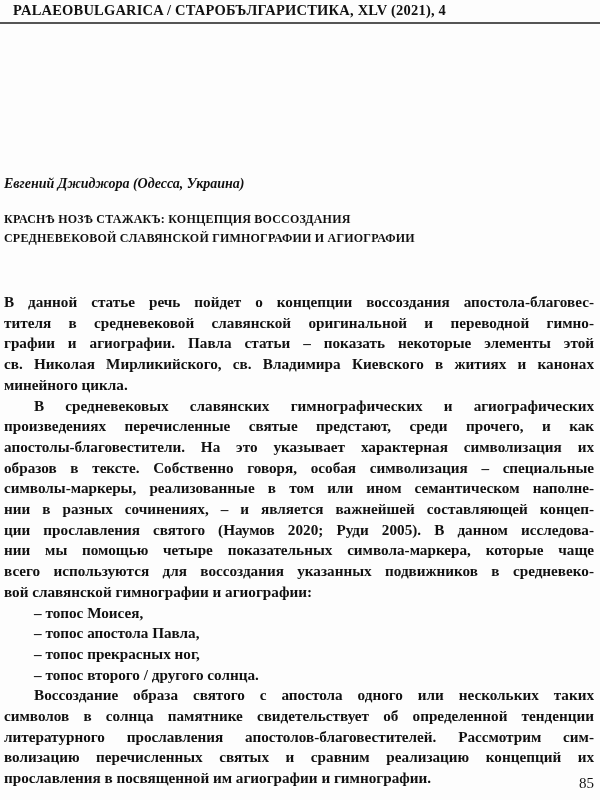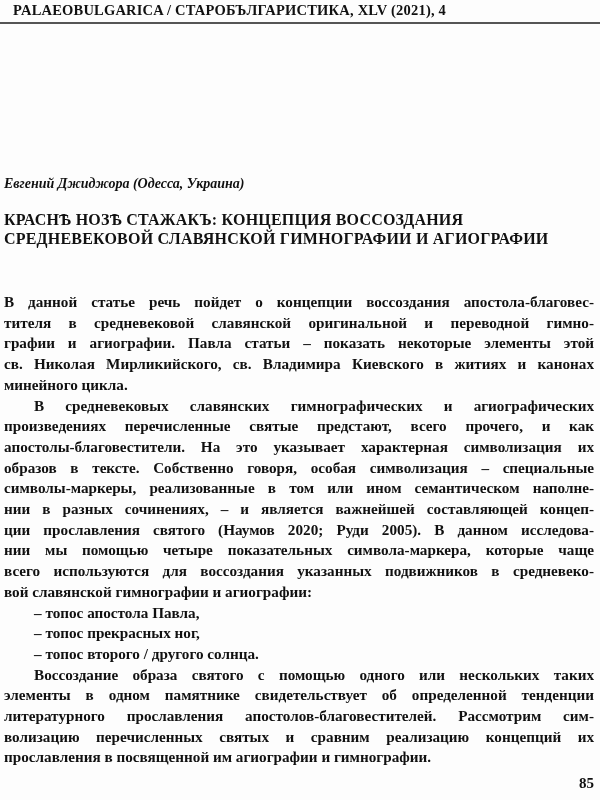--- a/index.html
+++ b/index.html
@@ -18,36 +18,36 @@
   .head-rule {
     position:absolute; left:0; top:22px; width:600px; height:2px;
     background:#555;
   }
   .author {
     position:absolute; left:4px; top:176px;
     font-style:italic; font-weight:bold; font-size:14px;
   }
   .title {
     position:absolute; left:4px; top:210px; width:592px;
-    font-weight:bold; font-size:16px; line-height:19px;
+    font-weight:bold; font-size:12px; line-height:19px;
     letter-spacing:0.2px; text-transform:uppercase;
   }
   .title div { white-space:nowrap; }
   .body-text {
     position:absolute; left:4px; top:292px; width:590px;
     font-size:15.2px; line-height:20.7px; font-weight:bold;
     text-align:justify;
   }
   .body-text p { margin:0; }
   .body-text .line { display:block; text-align:justify; text-align-last:justify; white-space:nowrap; }
   .body-text .line.last { text-align-last:left; }
   .list-item { padding-left:30px; white-space:nowrap; }
   .page-number {
     position:absolute; right:6px; top:775px;
-    font-size:15px; font-weight:bold;text-align:right;
+    font-size:15px; font-weight:normal;text-align:right;
   }
 </style>
 </head>
 <body>
 
 <div class="running-head">PALAEOBULGARICA / СТАРОБЪЛГАРИСТИКА, XLV (2021), 4</div>
 <div class="head-rule"></div>
 
 <div class="author">Евгений Джиджора (Одесса, Украина)</div>
 
@@ -59,37 +59,38 @@
 <div class="body-text">
   <p>
     <span class="line">В данной статье речь пойдет о концепции воссоздания апостола-благовес-</span>
     <span class="line">тителя в средневековой славянской оригинальной и переводной гимно-</span>
     <span class="line">графии и агиографии. Павла статьи – показать некоторые элементы этой</span>
     <span class="line">св. Николая Мирликийского, св. Владимира Киевского в житиях и канонах</span>
     <span class="line last">минейного цикла.</span>
   </p>
   <p>
     <span class="line" style="padding-left:30px">В средневековых славянских гимнографических и агиографических</span>
-    <span class="line">произведениях перечисленные святые предстают, всего прочего, и как</span>
+    <span class="line">произведениях перечисленные святые предстают, среди прочего, и как</span>
     <span class="line">апостолы-благовестители. На это указывает характерная символизация их</span>
     <span class="line">образов в тексте. Собственно говоря, особая символизация – специальные</span>
     <span class="line">символы-маркеры, реализованные в том или ином семантическом наполне-</span>
     <span class="line">нии в разных сочинениях, – и является важнейшей составляющей концеп-</span>
     <span class="line">ции прославления святого (Наумов 2020; Руди 2005). В данном исследова-</span>
     <span class="line">нии мы помощью четыре показательных символа-маркера, которые чаще</span>
     <span class="line">всего используются для воссоздания указанных подвижников в средневеко-</span>
     <span class="line last">вой славянской гимнографии и агиографии:</span>
   </p>
   <div>
+    <div class="list-item">– топос Моисея,</div>
     <div class="list-item">– топос апостола Павла,</div>
     <div class="list-item">– топос прекрасных ног,</div>
     <div class="list-item">– топос второго / другого солнца.</div>
   </div>
   <p>
-    <span class="line" style="padding-left:30px">Воссоздание образа святого с помощью одного или нескольких таких</span>
-    <span class="line">элементы в одном памятнике свидетельствует об определенной тенденции</span>
+    <span class="line" style="padding-left:30px">Воссоздание образа святого с апостола одного или нескольких таких</span>
+    <span class="line">символов в солнца памятнике свидетельствует об определенной тенденции</span>
     <span class="line">литературного прославления апостолов-благовестителей. Рассмотрим сим-</span>
     <span class="line">волизацию перечисленных святых и сравним реализацию концепций их</span>
     <span class="line last">прославления в посвященной им агиографии и гимнографии.</span>
   </p>
 </div>
 
 <div class="page-number">85</div>
 
 </body></html>

